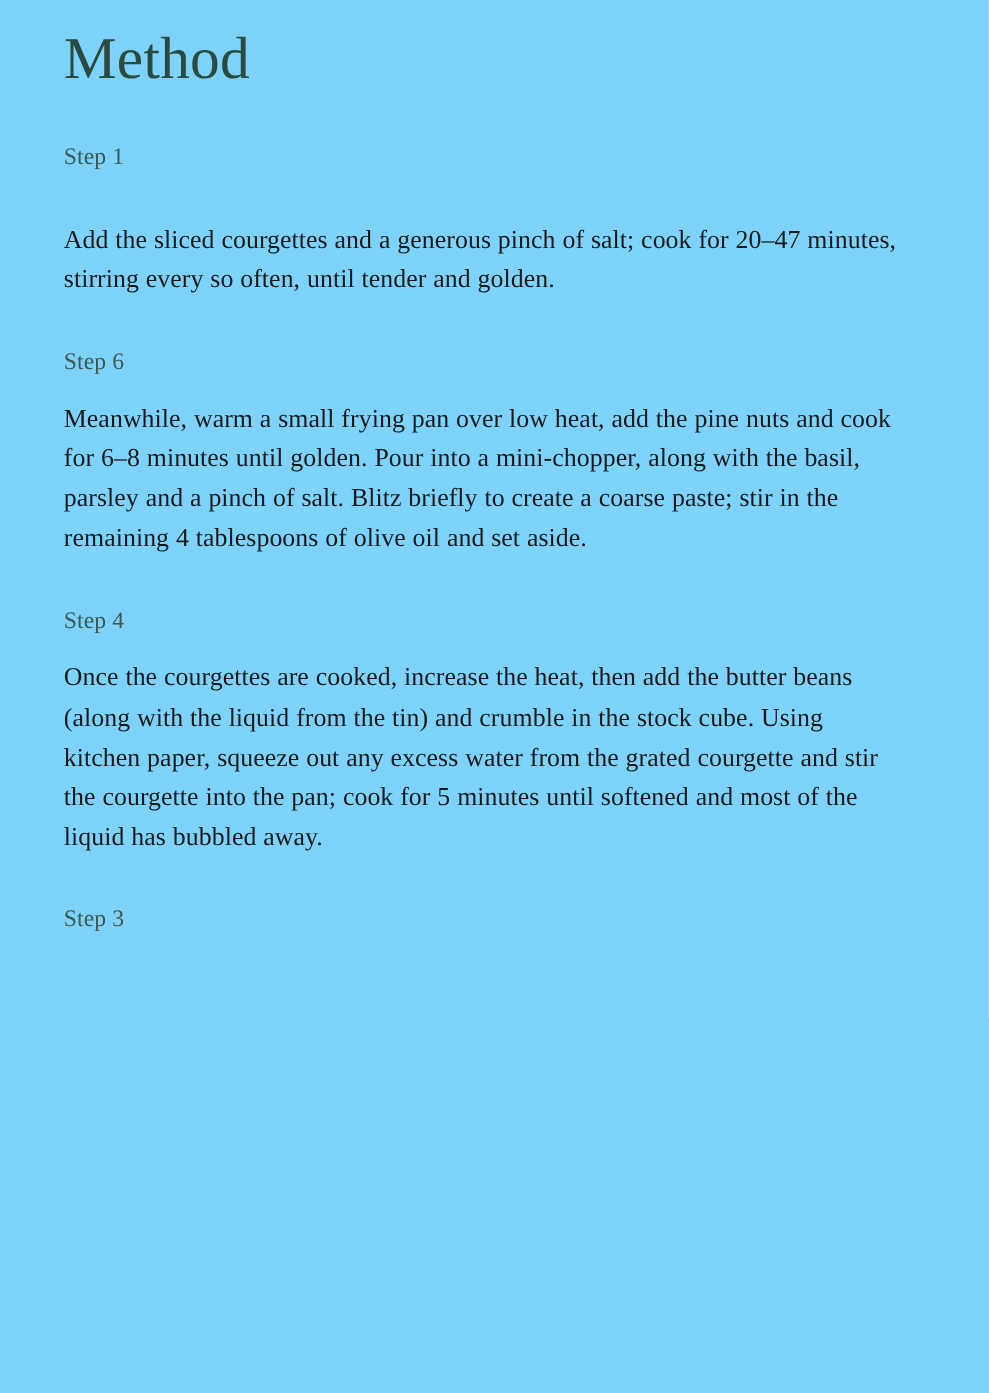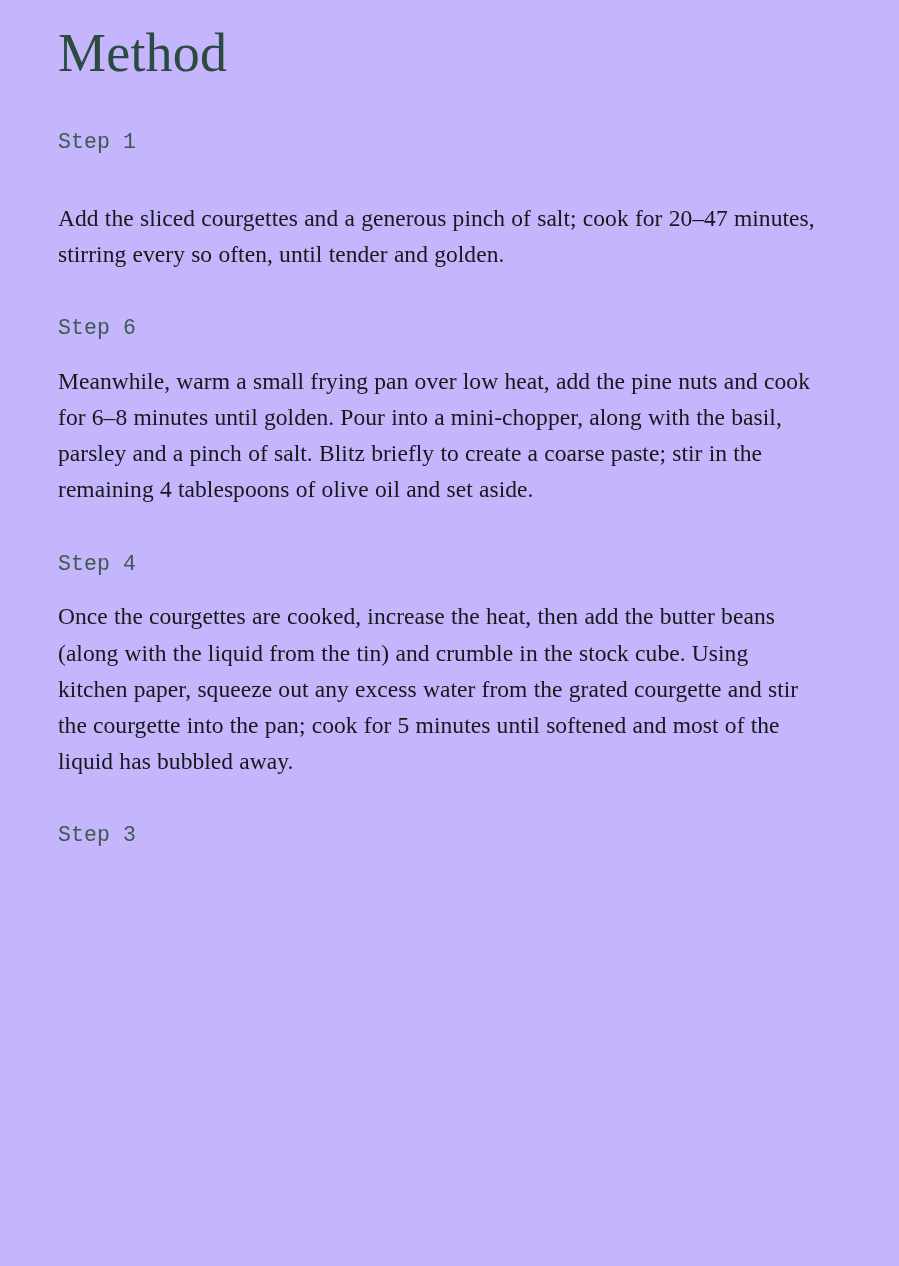--- a/index.html
+++ b/index.html
@@ -14,21 +14,21 @@
     overflow: hidden;
     font-family: "Liberation Serif", "DejaVu Serif", serif;
     -webkit-font-smoothing: antialiased;
   }
 
   .page {
     box-sizing: border-box;
     width: 899px;
     height: 1266px;
     padding: 14px 60px 0 58px;
-    background: #c4b5fd;
+    background: #7dd3fc;
   }
 
   .method-title {
     font-family: "Liberation Serif", "DejaVu Serif", serif;
     font-size: 54px;
     font-weight: 400;
     line-height: 1.18;
     color: #2b4a40;
     letter-spacing: 0.2px;
     margin: 0 0 0 0;
@@ -41,21 +41,21 @@
 
   .step-block {
     margin-bottom: 44px;
   }
 
   .step-block:last-child {
     margin-bottom: 0;
   }
 
   .step-label {
-    font-family: Liberation Mono, monospace;
+    font-family: Liberation Serif, serif;
     font-size: 21.5px;
     font-weight: 400;
     line-height: 1.2;
     color: #3d5a52;
     letter-spacing: 0.1px;
     margin: 0 0 21px 0;
   }
 
   .step-text {
     font-family: "Liberation Serif", "DejaVu Serif", serif;

